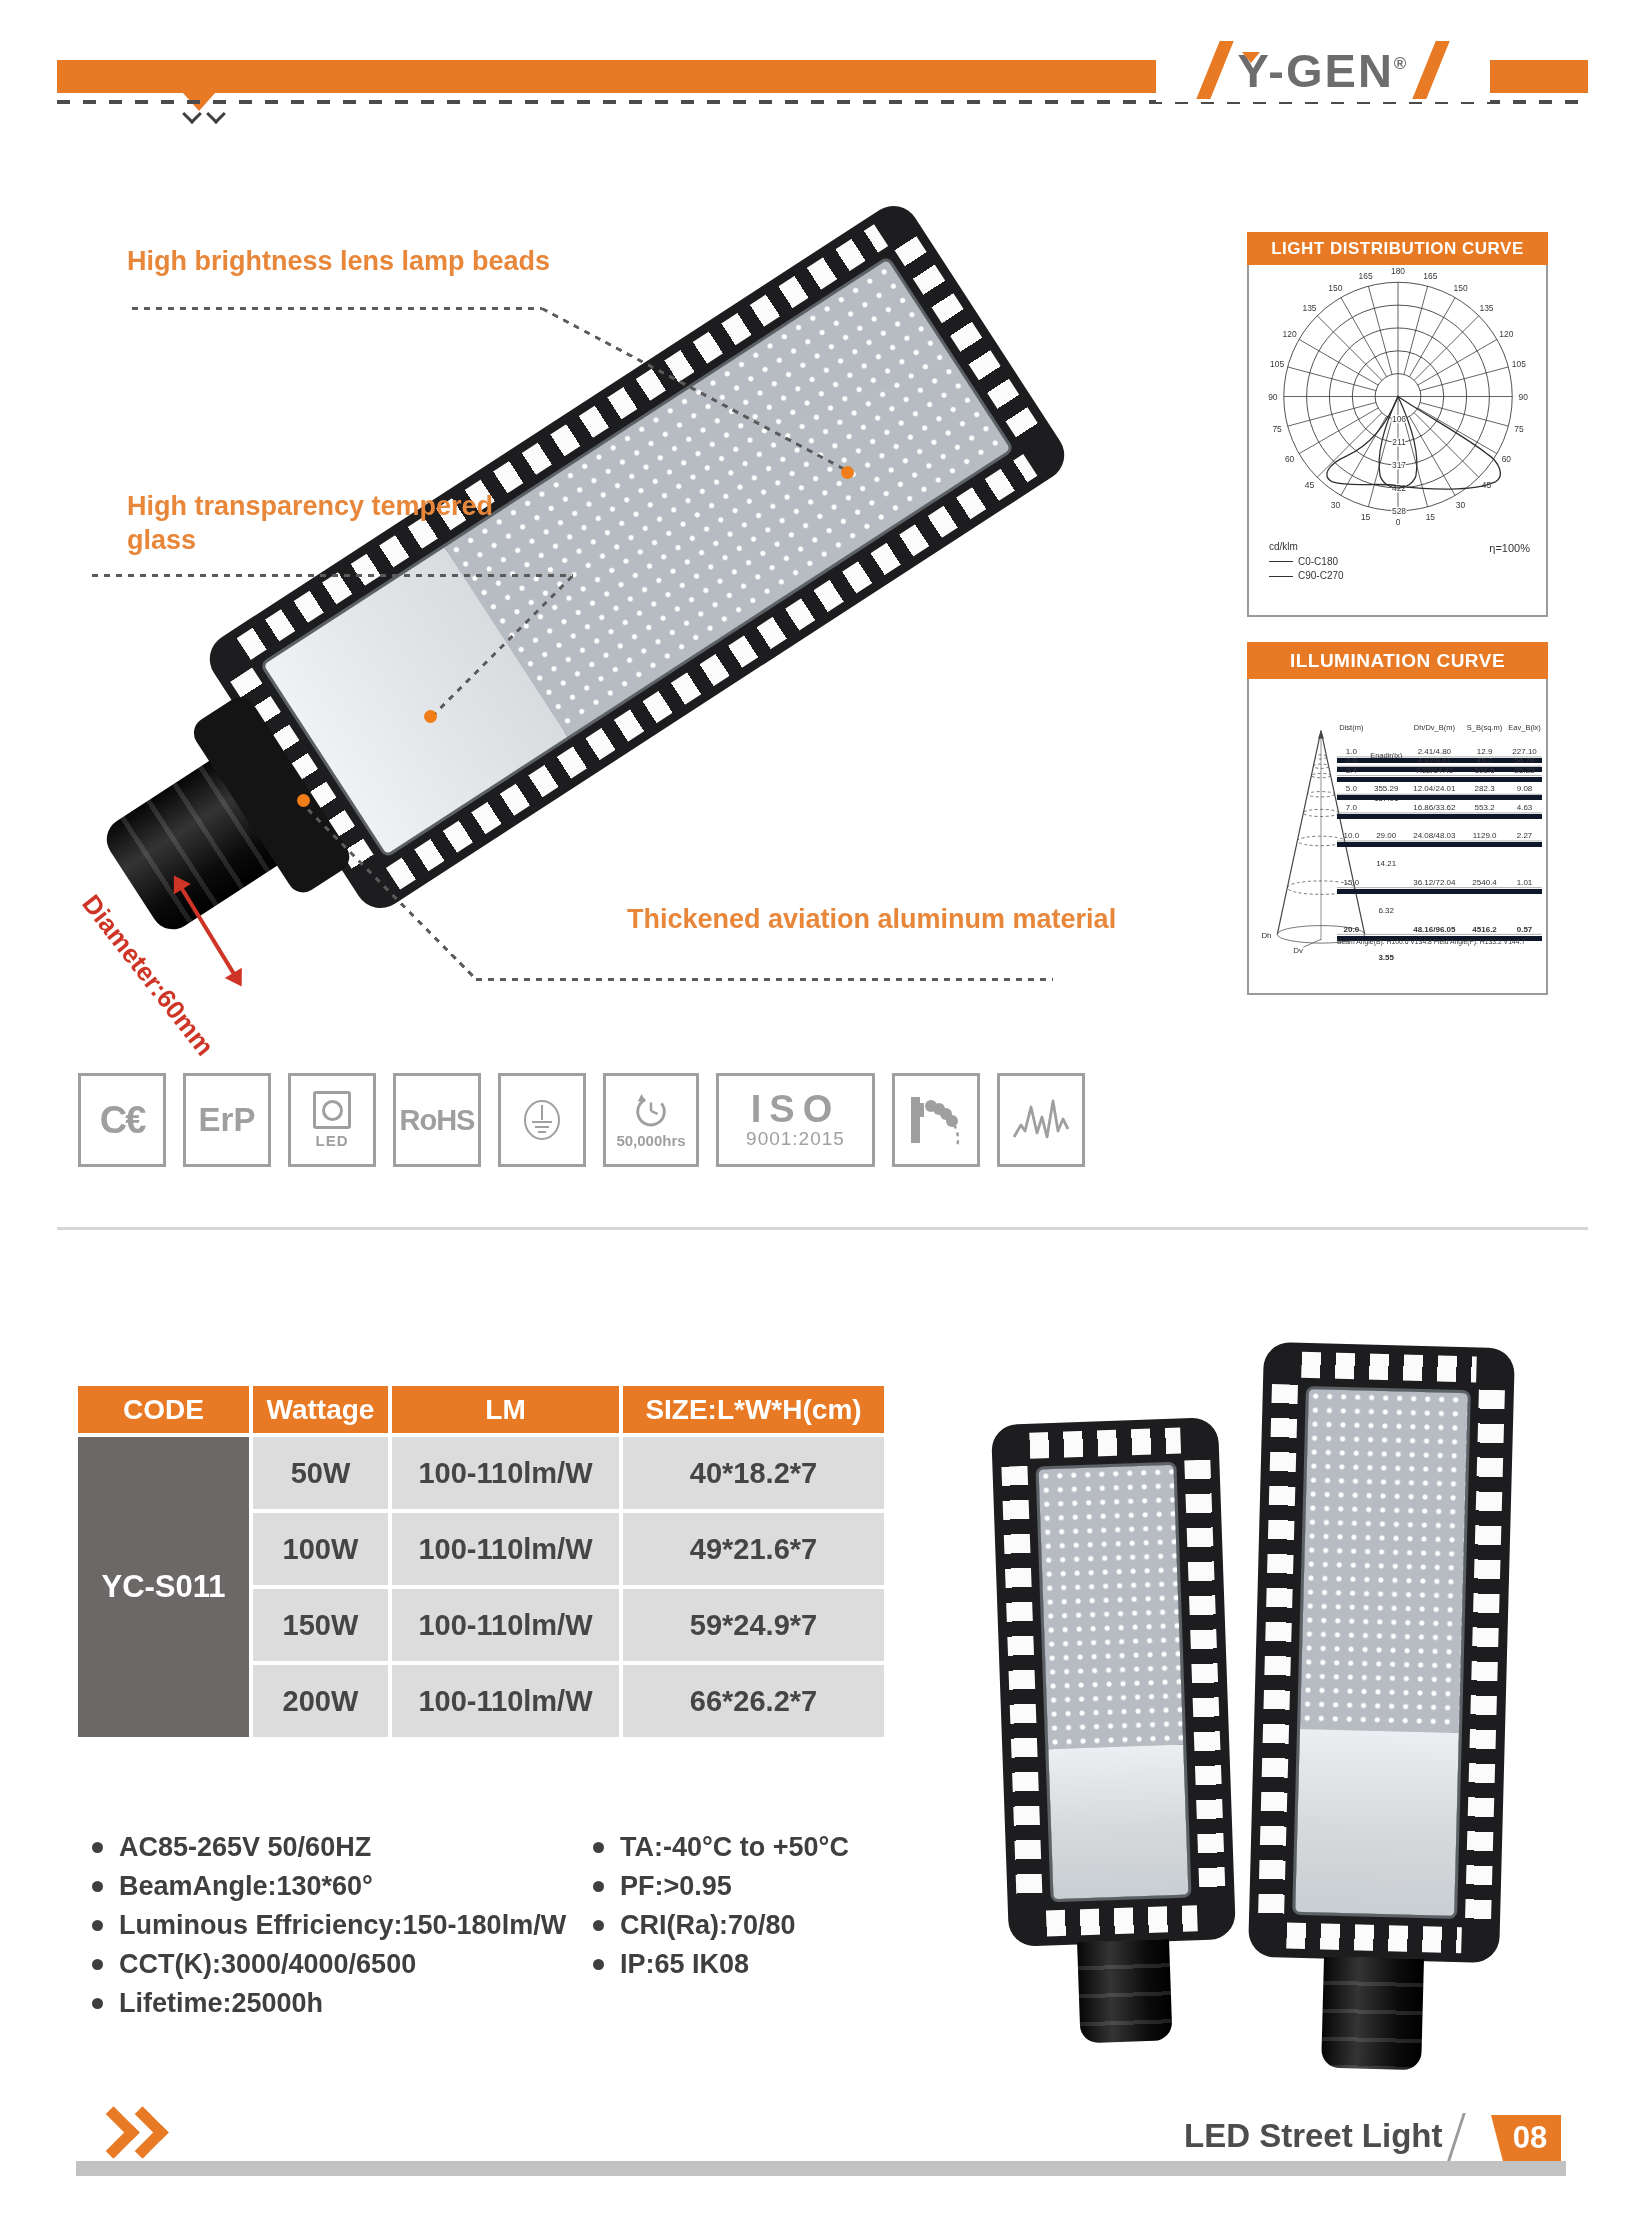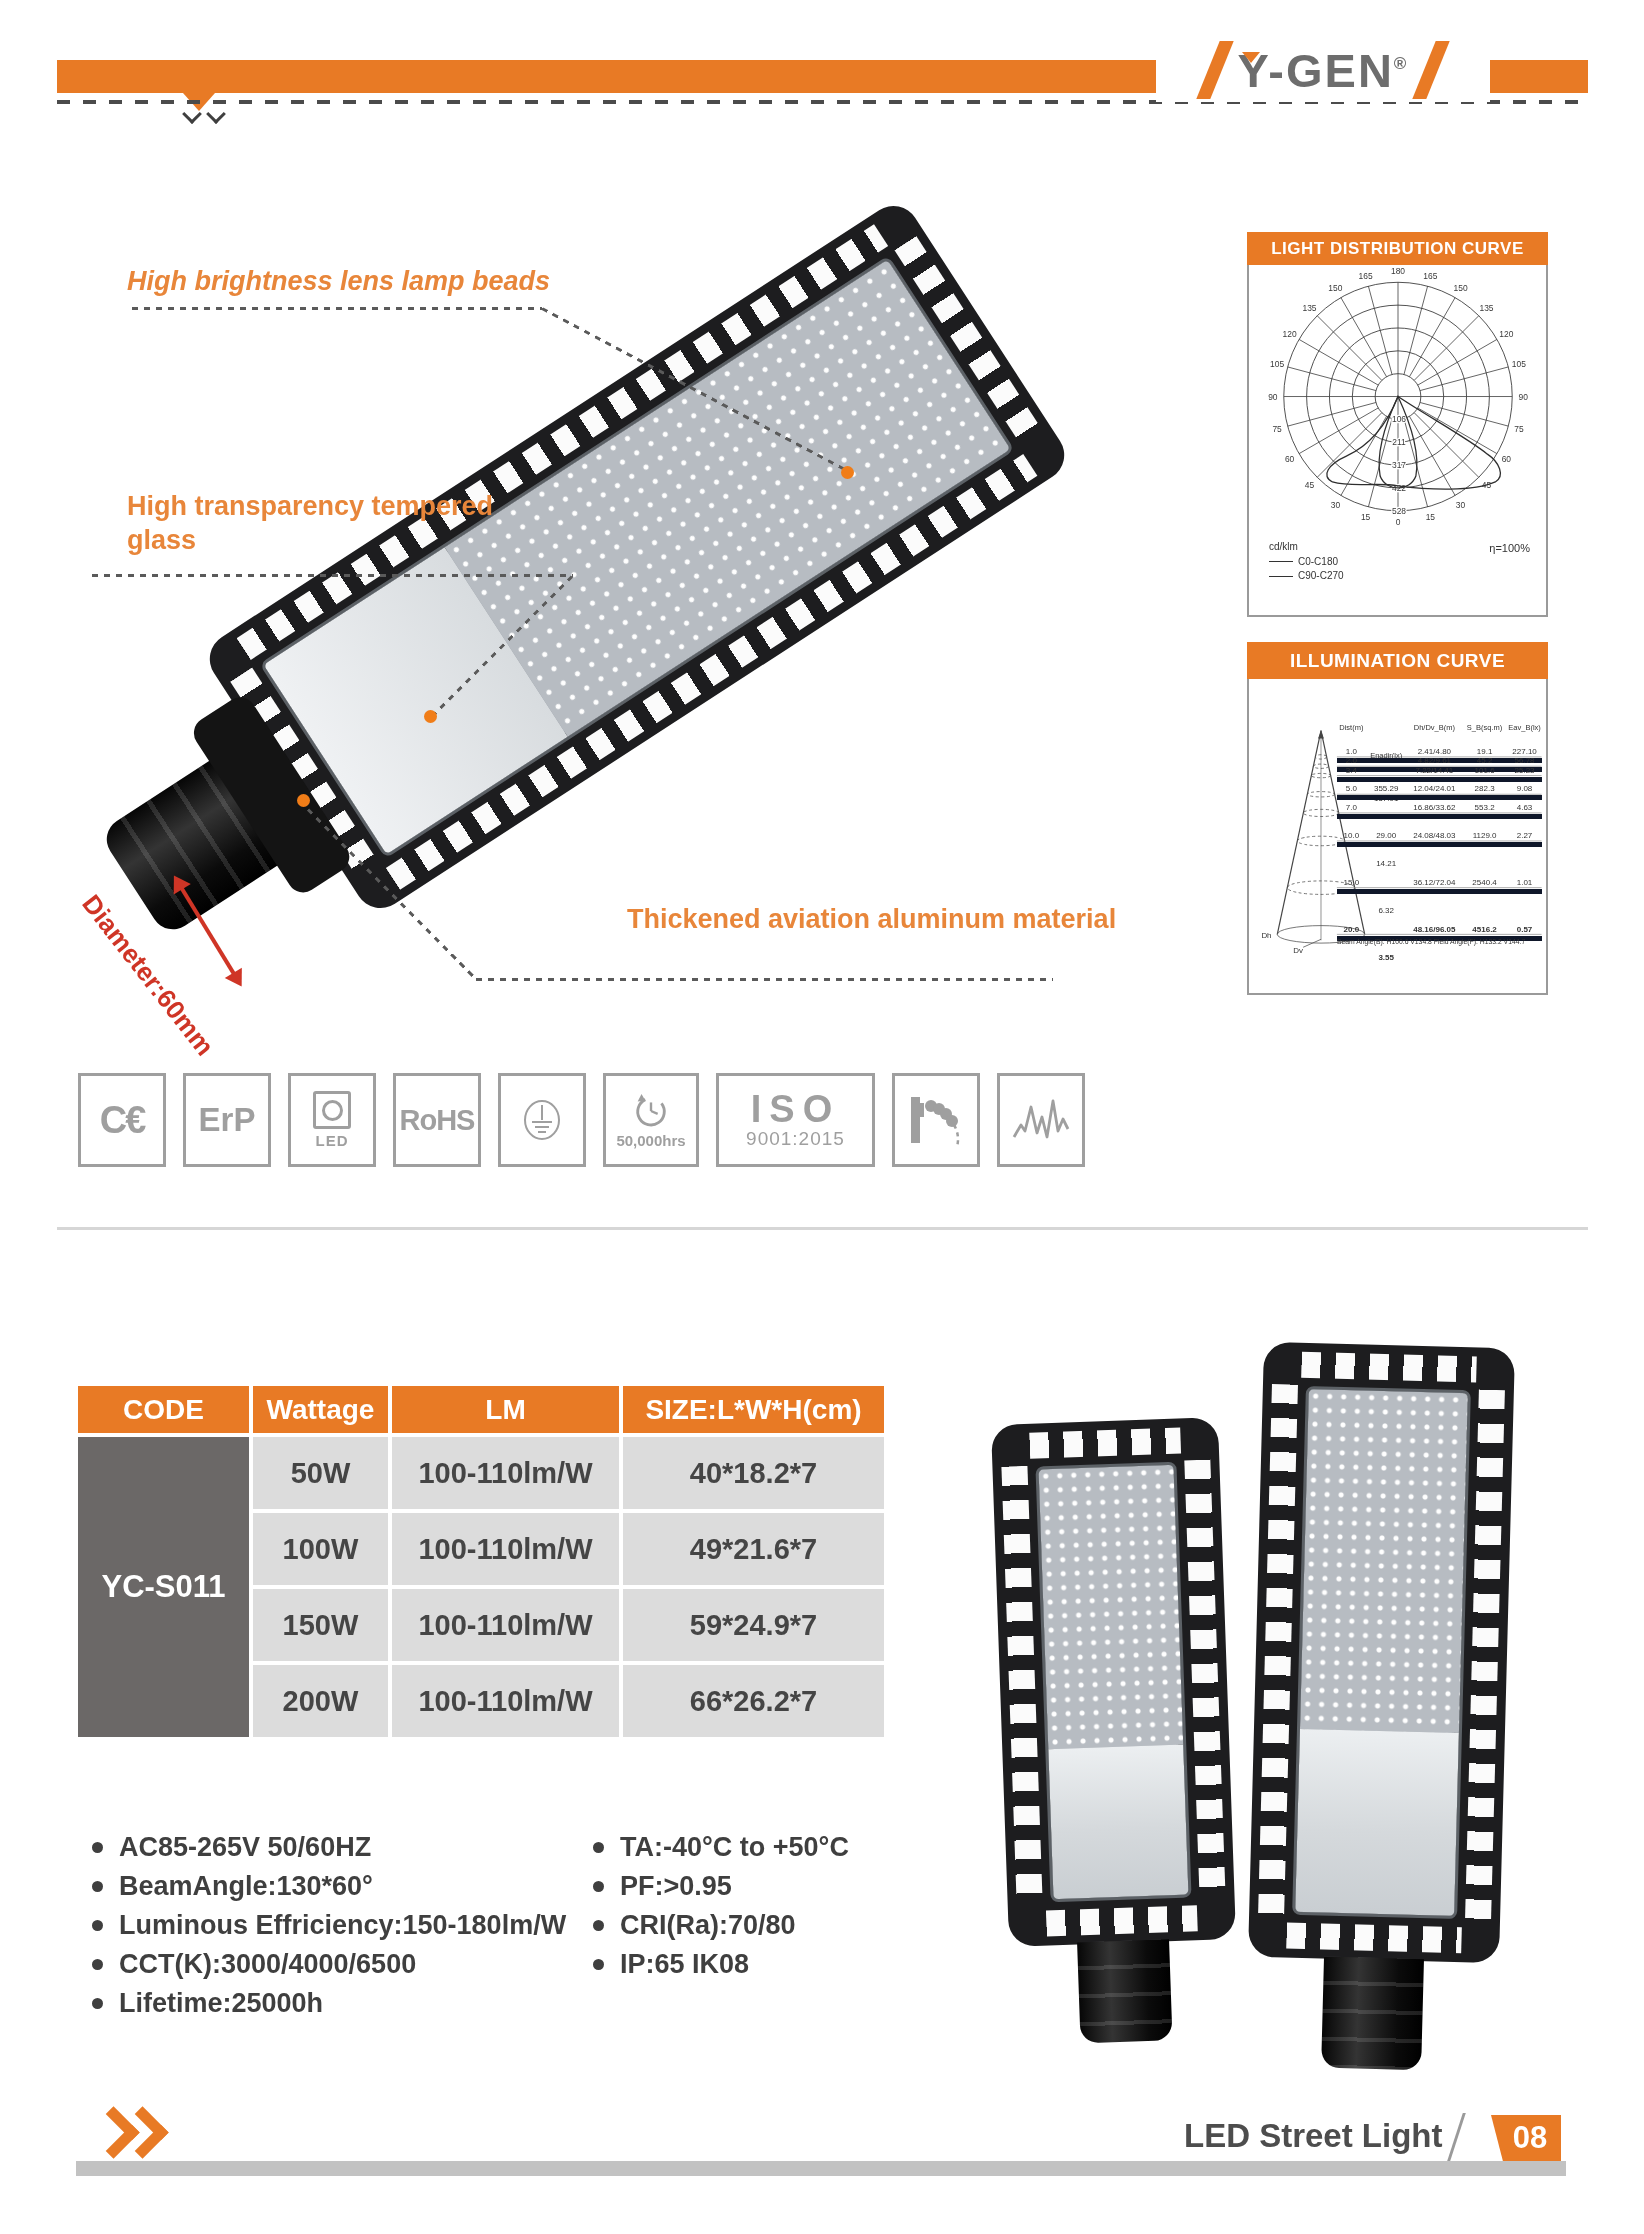--- a/index.html
+++ b/index.html
@@ -149,21 +149,21 @@
     <div class="hs hs-left"></div>
     <div class="hs hs-right"></div>
     <div class="lamp-panel">
       <div class="glass"></div>
       <div class="leds"></div>
     </div>
     <div class="mount-main"></div>
     <div class="collar-main"></div>
   </div>
 
-  <div class="callout" id="callout-lens" style="left:127px;top:265px;font-style:italic;">High brightness lens lamp beads</div>
+  <div class="callout" id="callout-lens" style="left:127px;top:245px;">High brightness lens lamp beads</div>
   <div class="dash-h" id="l1h"></div>
   <div class="dash-d" id="l1d"></div>
   <span class="odot" id="dot1"></span>
 
   <div class="callout" id="callout-glass" style="left:127px;top:490px;">High transparency tempered glass</div>
   <div class="dash-h" id="l2h"></div>
   <div class="dash-d" id="l2d"></div>
   <span class="odot" id="dot2"></span>
 
   <div class="callout" id="callout-alu" style="left:627px;top:903px;">Thickened aviation aluminum material</div>
@@ -281,21 +281,21 @@
             <span class="icell ic0">Dist(m)</span>
             <span class="icell ic1">Enadir(lx)</span>
             <span class="icell ic2">Dh/Dv_B(m)</span>
             <span class="icell ic3">S_B(sq.m)</span>
             <span class="icell ic4">Eav_B(lx)</span>
           </div>
           <div class="irow" style="top: 68px;">
             <span class="icell ic0">1.0</span>
             <span class="icell ic1">1421.15</span>
             <span class="icell ic2">2.41/4.80</span>
-            <span class="icell ic3">19.1</span>
+            <span class="icell ic3">12.9</span>
             <span class="icell ic4">227.10</span>
           </div>
           <div class="irow" style="top: 77px;">
             <span class="icell ic0">2.0</span>
             <span class="icell ic1">355.29</span>
             <span class="icell ic2">4.82/9.61</span>
             <span class="icell ic3">45.2</span>
             <span class="icell ic4">56.78</span>
           </div>
           <div class="irow" style="top: 87px;">

